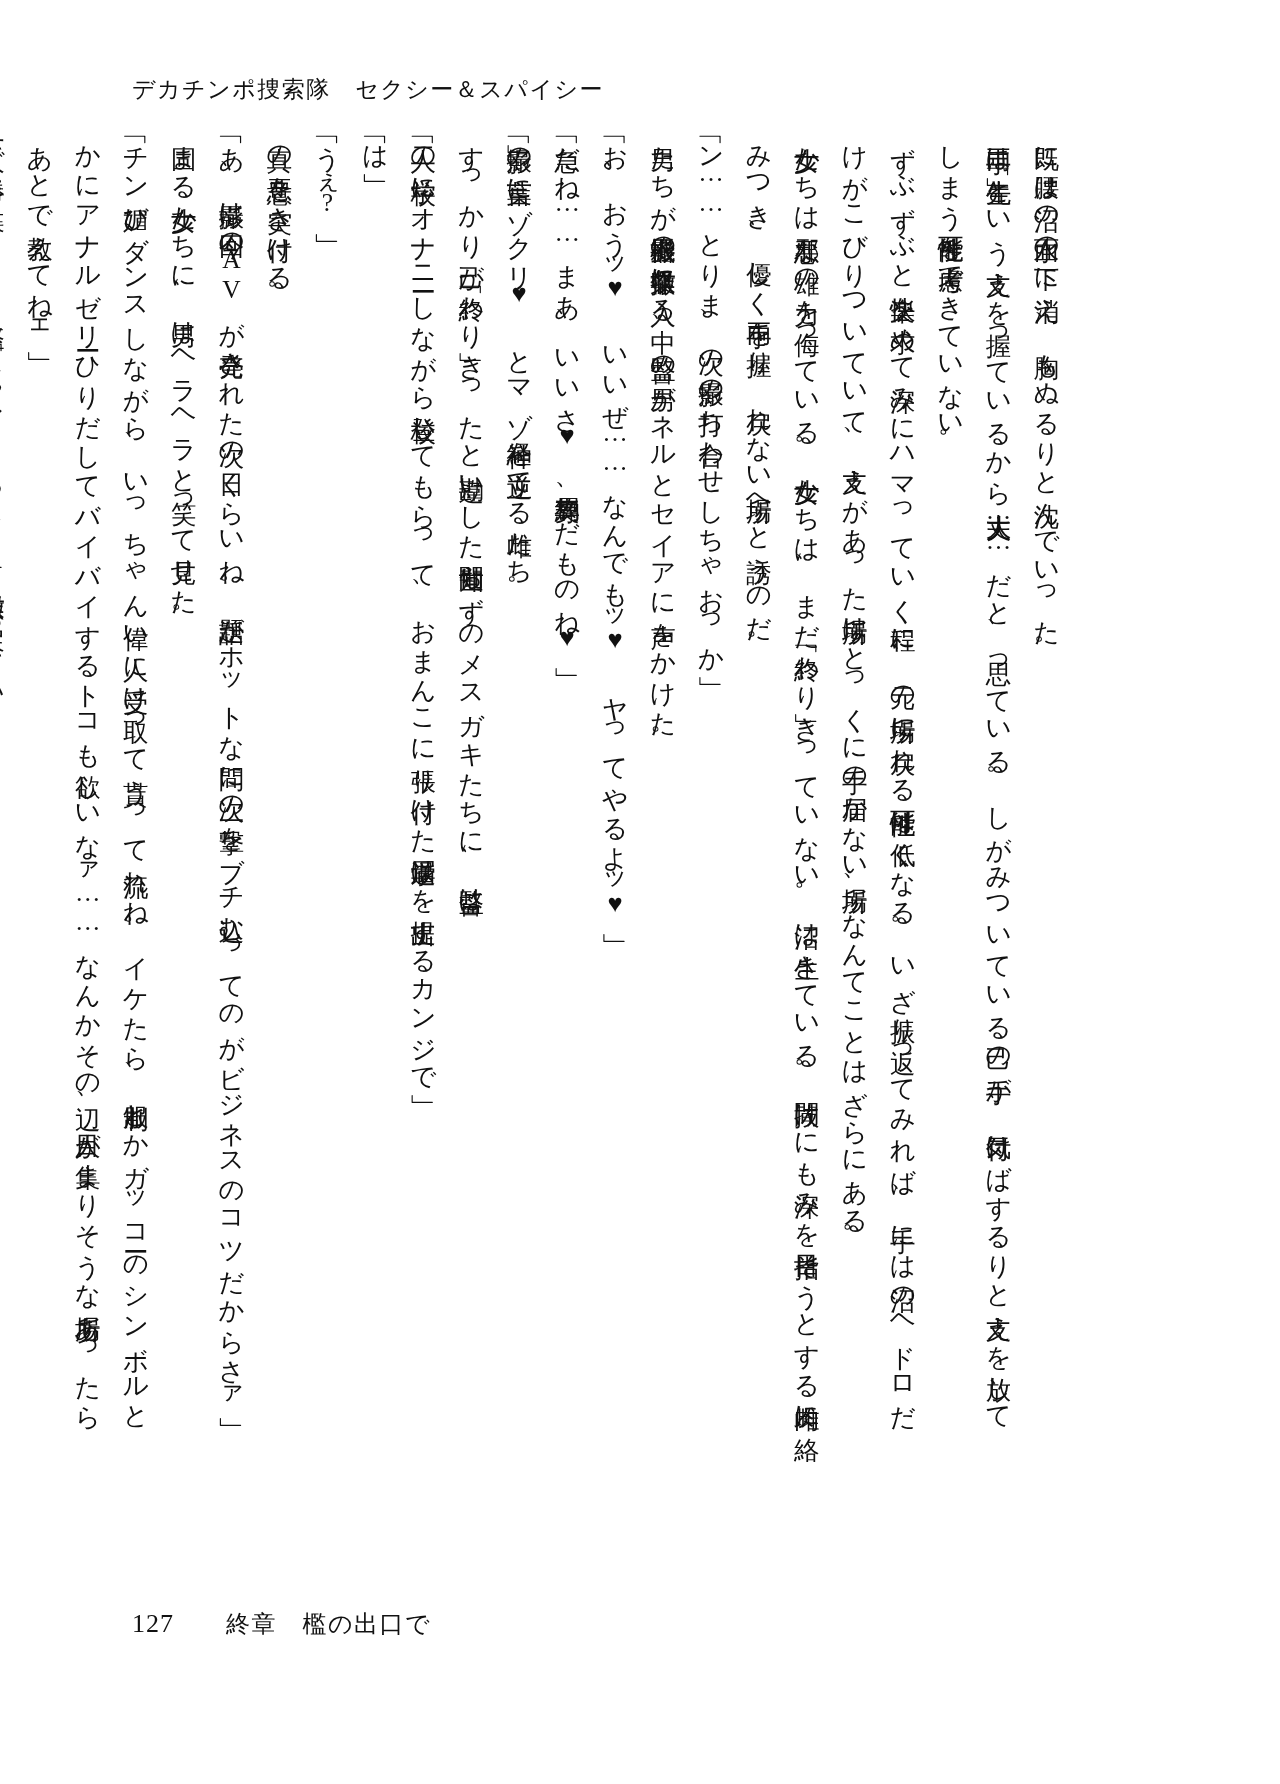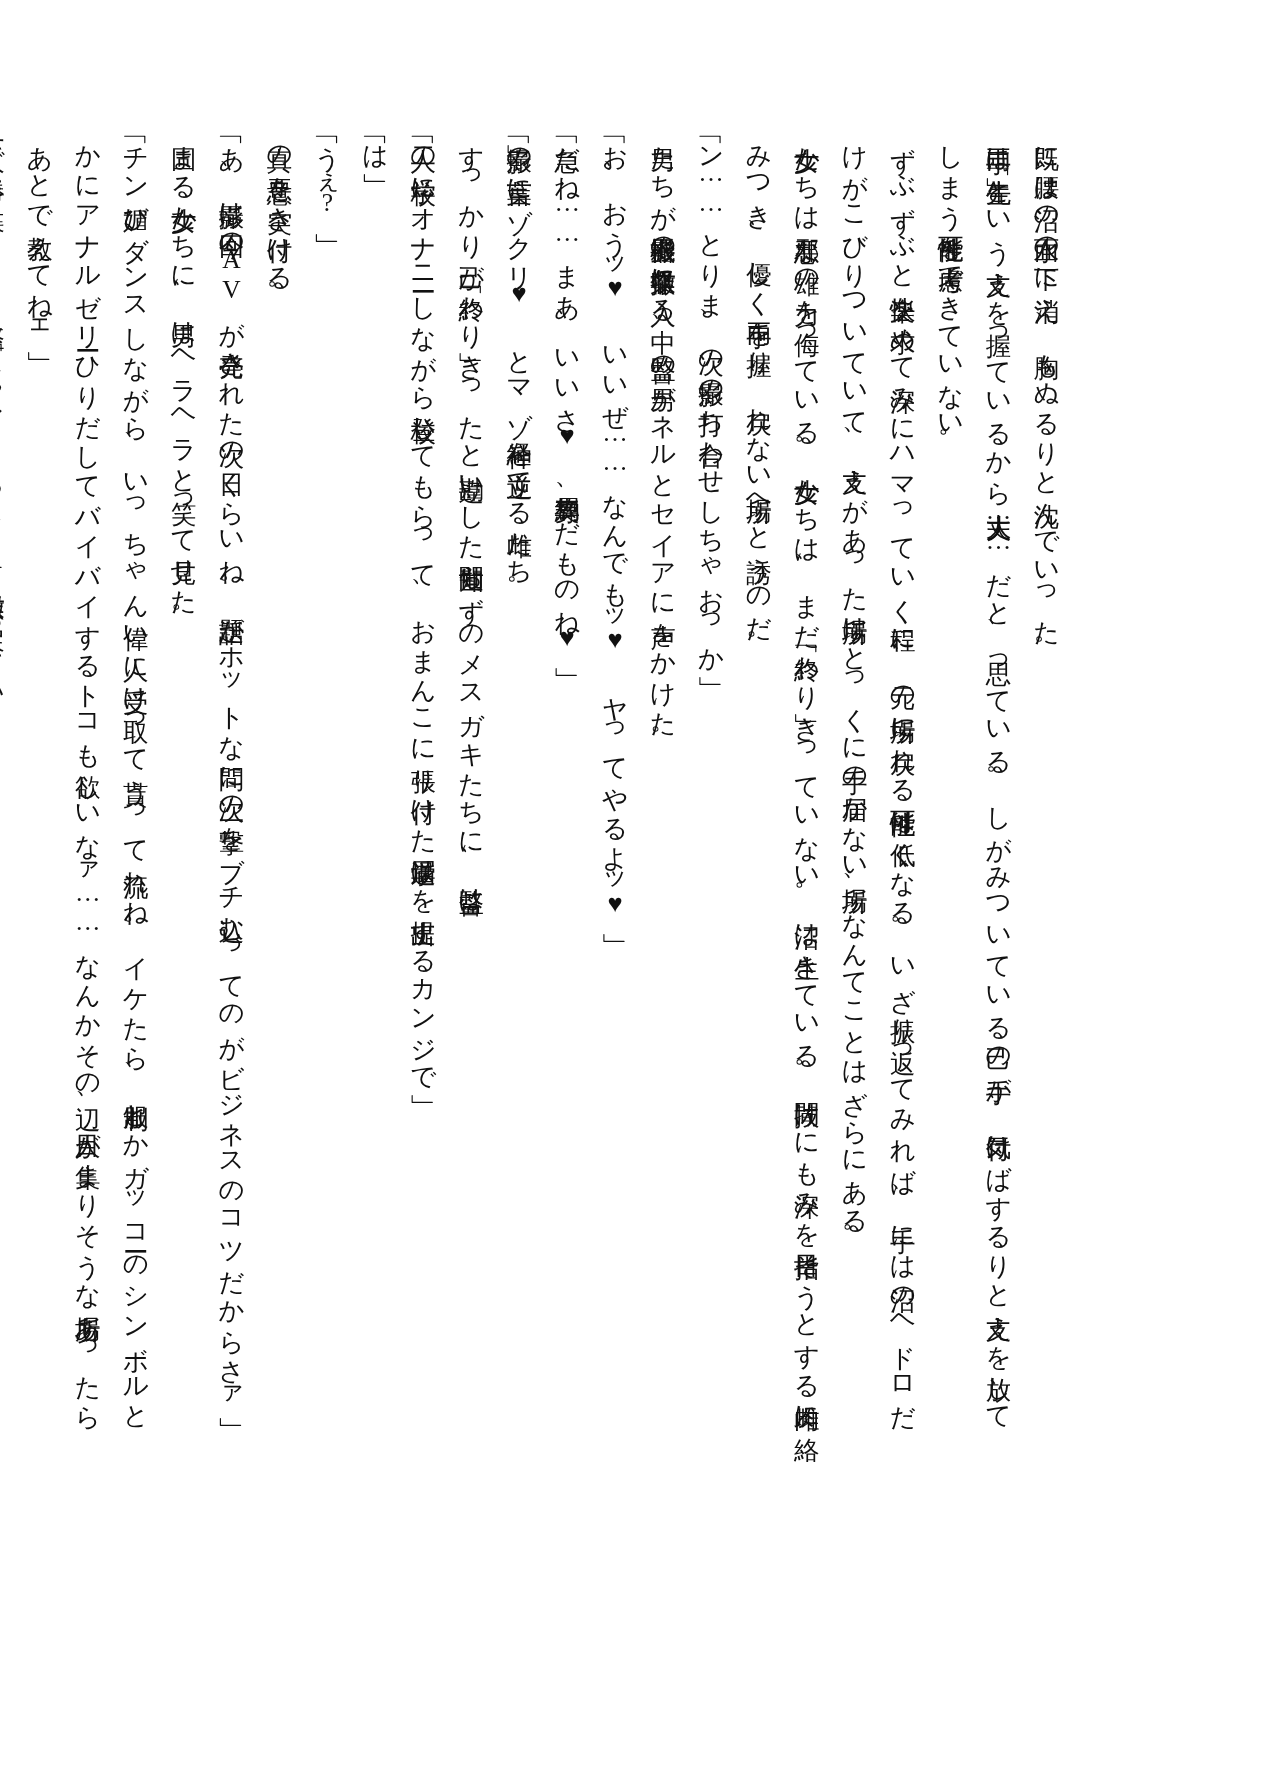--- a/index.html
+++ b/index.html
@@ -83,20 +83,21 @@
   .chapter-title {
     margin-left: 52px;
     letter-spacing: 1.5px;
   }
 </style>
 </head>
 <body>
 
 <div class="page">
 
+  <div class="running-header">デカチンポ捜索隊　セクシー＆スパイシー</div>
 
   <div class="text-body">
     <div class="block">
       <p class="para">既に腰は沼の水面の下に消え、胸もぬるりと沈んでいった。</p>
       <p class="para">両手は「先生」という支えを握っているから大丈夫……だと、思っている。しがみついている己の手が、気付けばするりと支えを放してしまう可能性を考慮できていない。</p>
       <p class="para">ずぶずぶと快楽を求めて深みにハマっていく程に、元の場所に戻れる可能性は低くなる。いざ振り返ってみれば、手には沼のヘドロだけがこびりついていて、支えがあった場所はとっくに手の届かない場所、なんてことはざらにある。</p>
       <p class="para">少女たちは邪悪な雄の力を侮っている。少女たちは、まだ「終わり」きっていない。沼は生きている。間抜けにも深みを目指そうとする雌肉に絡みつき、優しく両手を握り、戻れない場所へと誘うのだ。</p>
       <p class="para">「ン……とりま、次の撮影の打ち合わせしちゃおっか」</p>
       <p class="para">男たちが撮影機器の撤収作業に入る中、監督の男がネルとセイアに声をかけた。</p>
       <p class="para">「お、おうッ♥　いいぜ……なんでもッ♥　ヤってやるよッ♥」</p>
@@ -110,14 +111,18 @@
       <p class="para">「うぇ?」</p>
       <p class="para">真の悪意を突き付ける。</p>
       <p class="para">「あ、撮影は今回のAVが発売された次の日くらいね。話題がホットな間に次の一撃をブチ込むってのがビジネスのコツだからさァ」</p>
       <p class="para">固まる少女たちに、男はヘラヘラと笑って見せた。</p>
       <p class="para">「チン媚びダンスしながら、いっちゃん偉い人に受け取って貰うって流れね。イケたら、制服とかガッコーのシンボルとかにアナルゼリーひりだしてバイバイするトコも欲しいなァ……なんかその辺、人目が集まりそうな場所あったらあとで教えてねェ」</p>
       <p class="para">一人で勝手に喋りきり、監督は「じゃァよろしく」と撤収作業に戻っていく。</p>
 
     </div>
   </div>
 
+  <div class="footer">
+    <span class="folio">127</span>
+    <span class="chapter-title">終章　檻の出口で</span>
+  </div>
 
 </div>
 
 </body></html>

